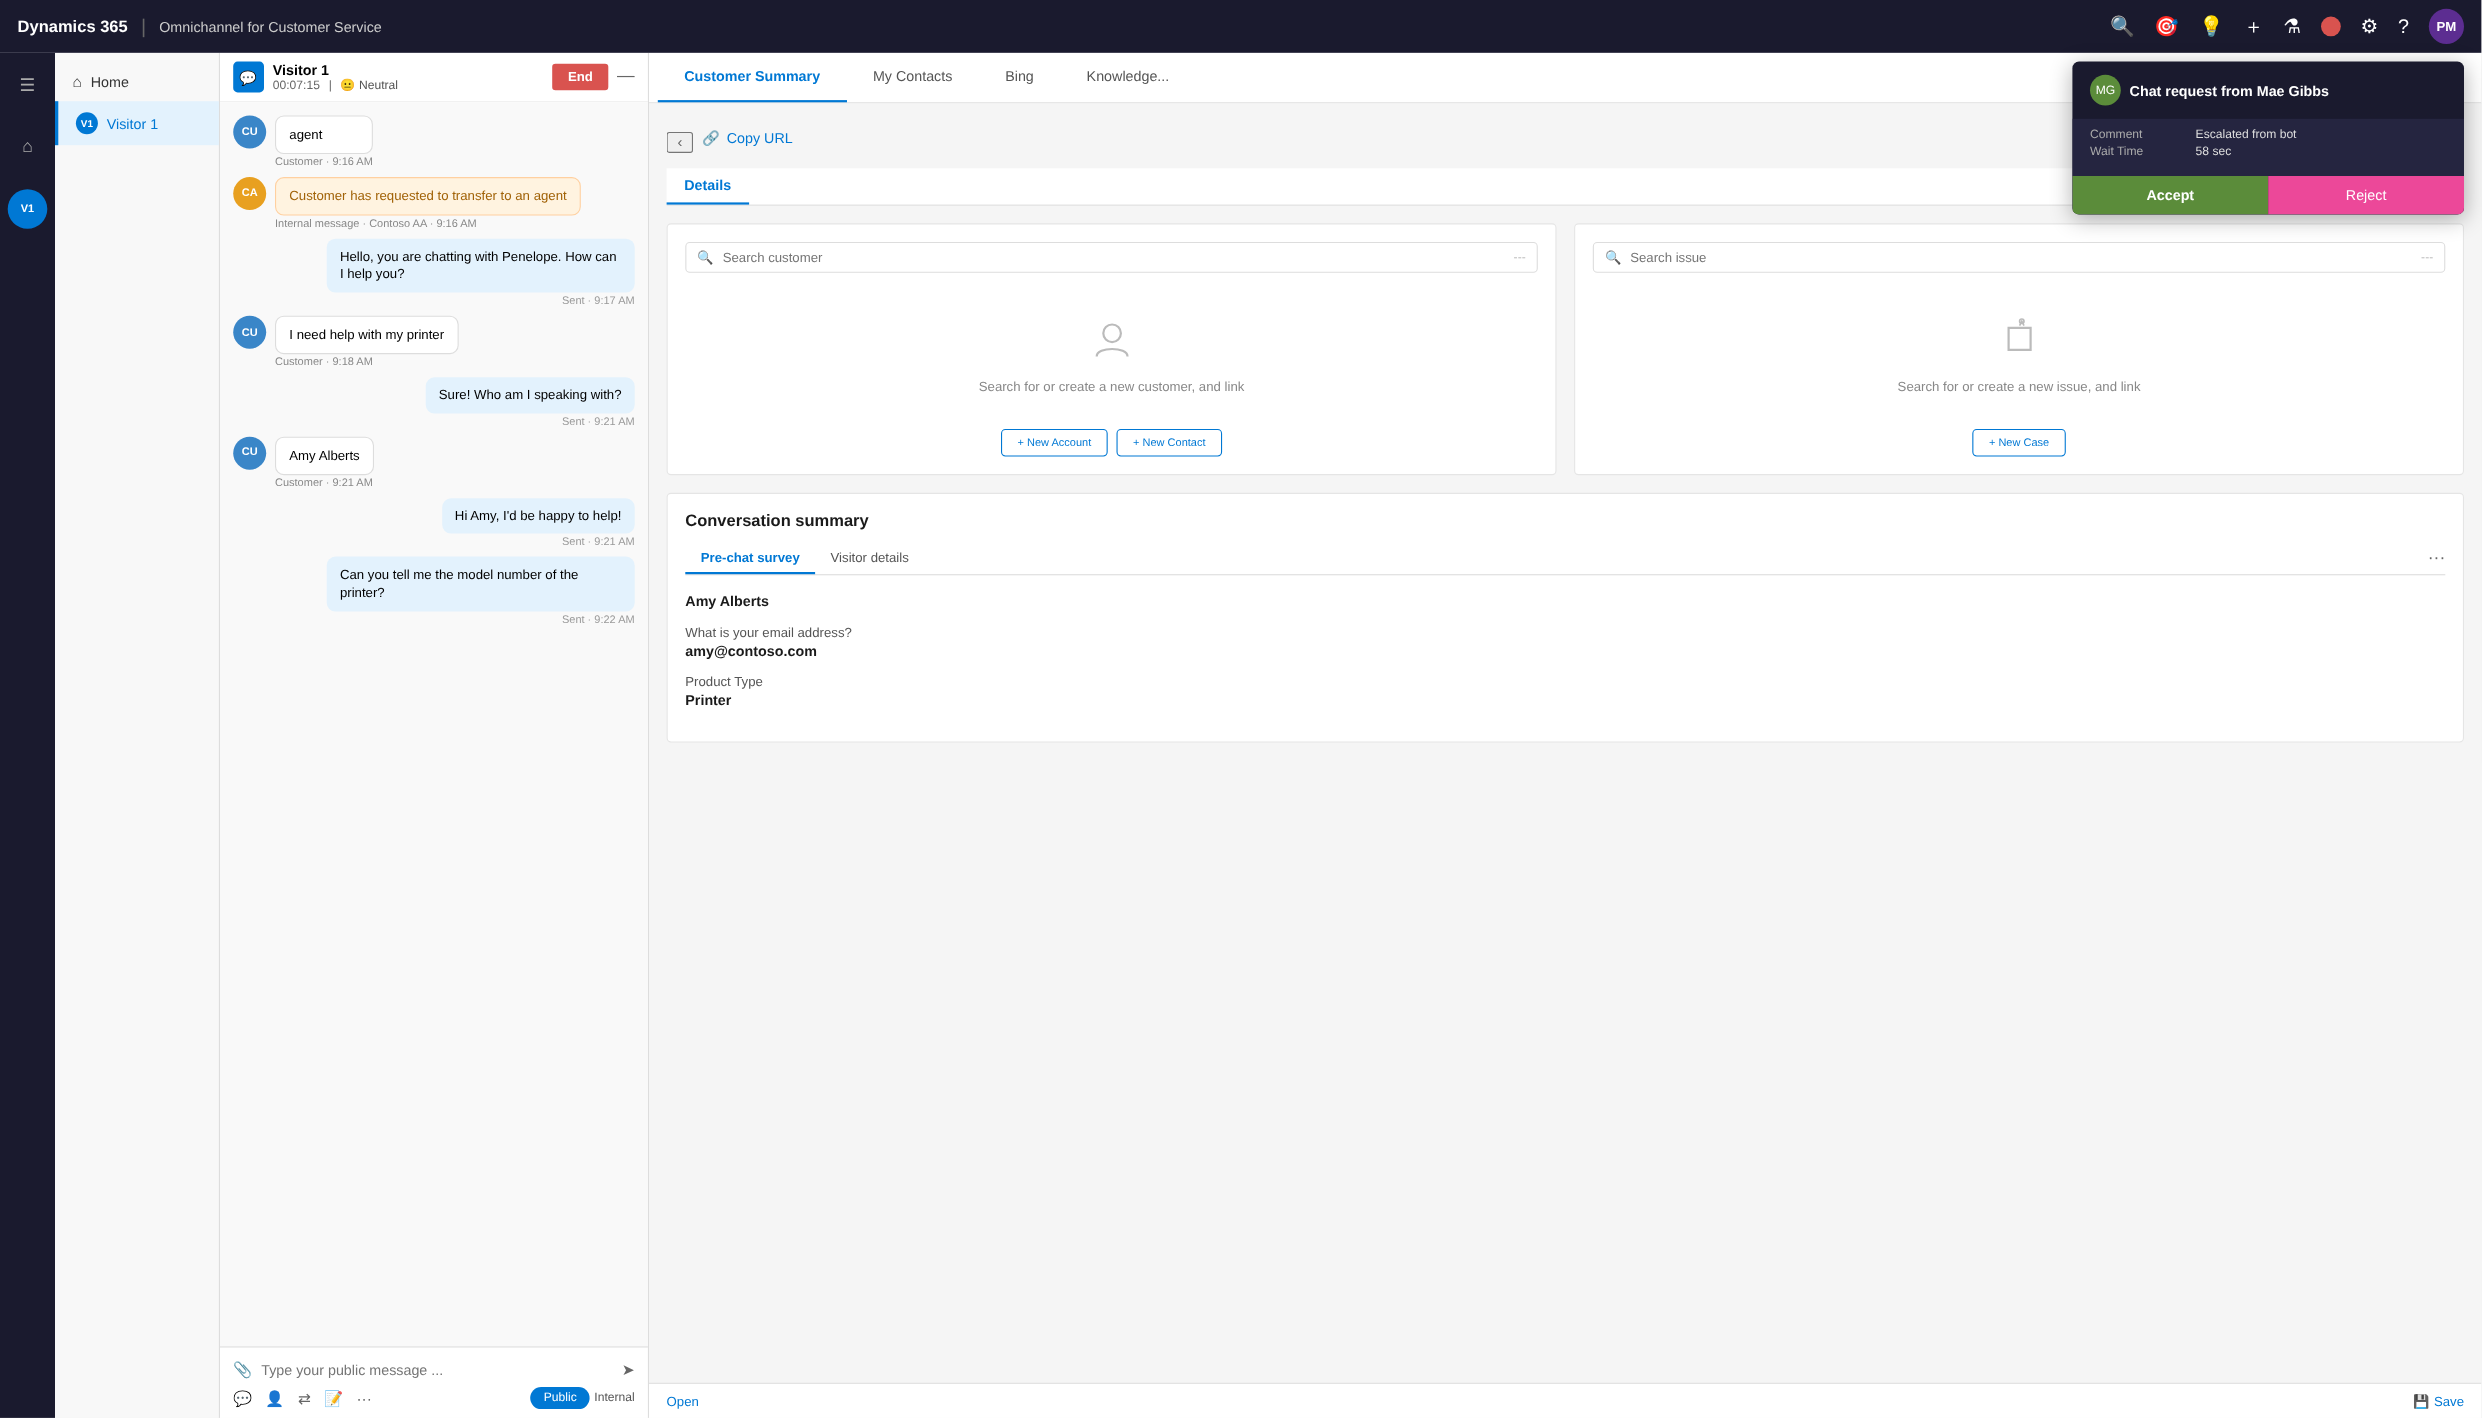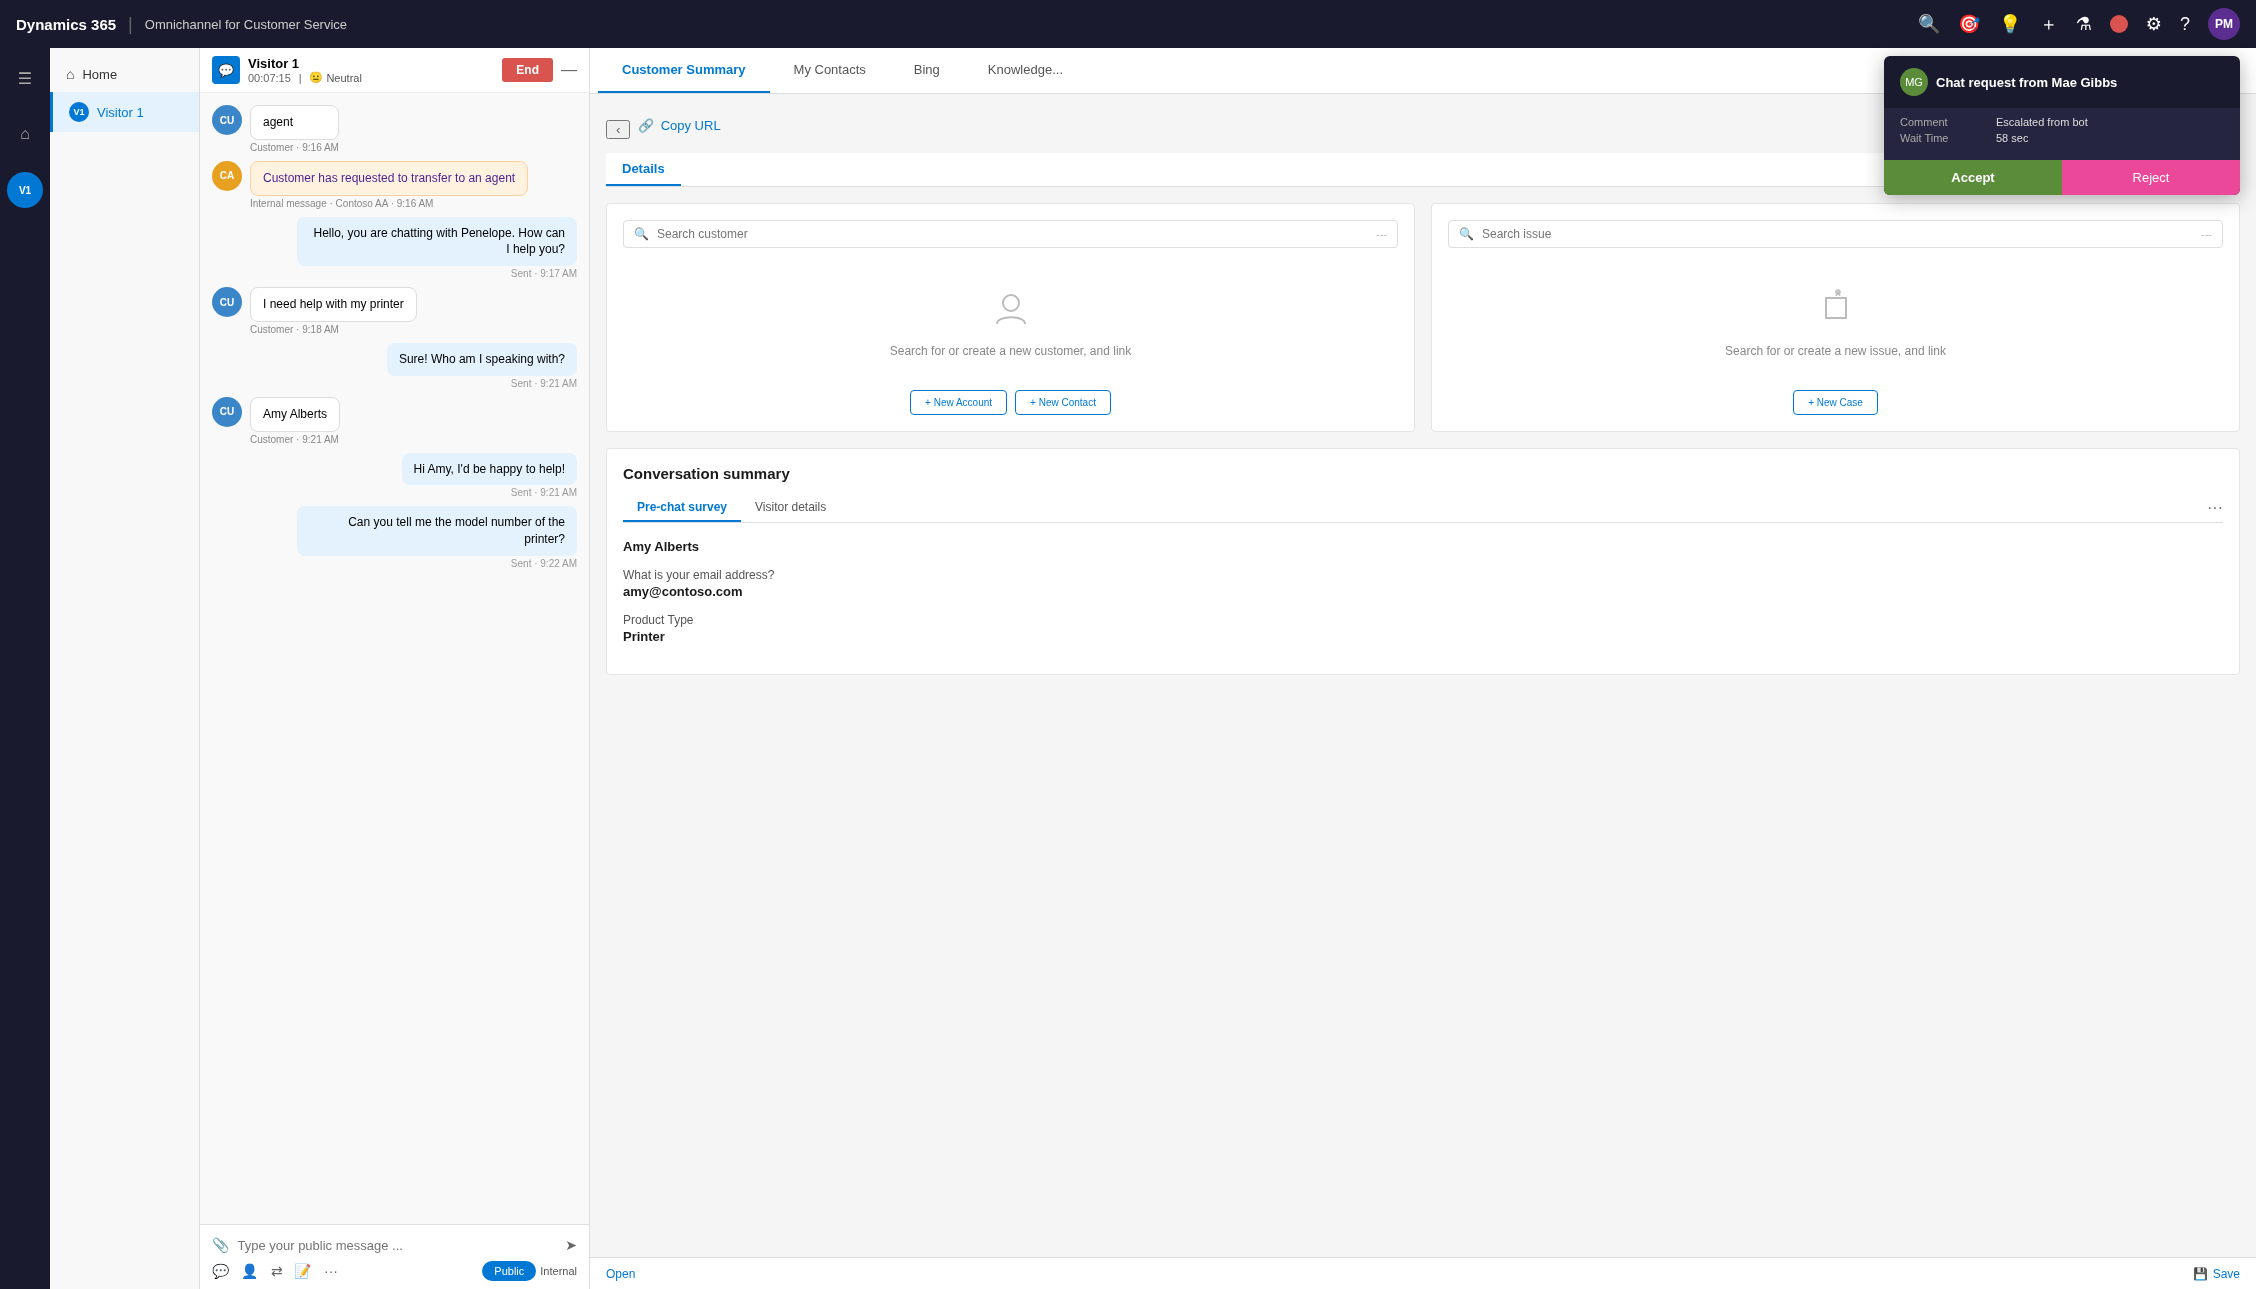--- a/index.html
+++ b/index.html
@@ -165,25 +165,25 @@
     .msg-avatar.cu { background: #3a86c8; }
     .msg-avatar.ca { background: #e8a020; }
     .msg-bubble {
       max-width: 280px;
       padding: 8px 12px;
       border-radius: 8px;
       font-size: 12px;
       line-height: 1.4;
     }
     .msg-bubble.customer { background: white; border: 1px solid #ddd; }
-    .msg-bubble.agent { background: #e3f2fd; text-align: right; }
+    .msg-bubble.agent { background: #e3f2fd; }
     .msg-bubble.transfer {
       background: #fff3e0;
       border: 1px solid #ffd0a0;
-      color: #4c1d95;
+      color: #a16207;
     }
     .msg-time {
       font-size: 10px;
       color: #999;
       margin-top: 2px;
       text-align: right;
     }
     .msg-sender { font-size: 10px; color: #888; margin-top: 2px; }
 
     

